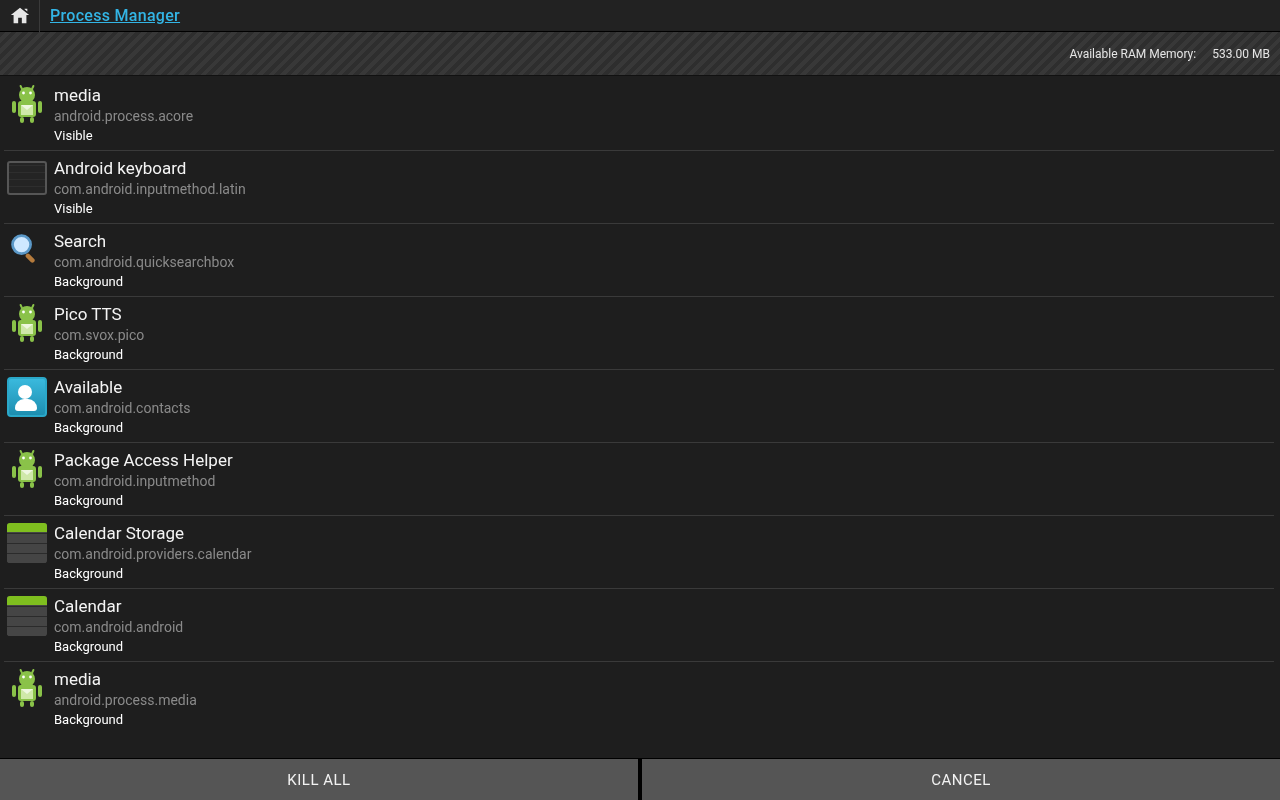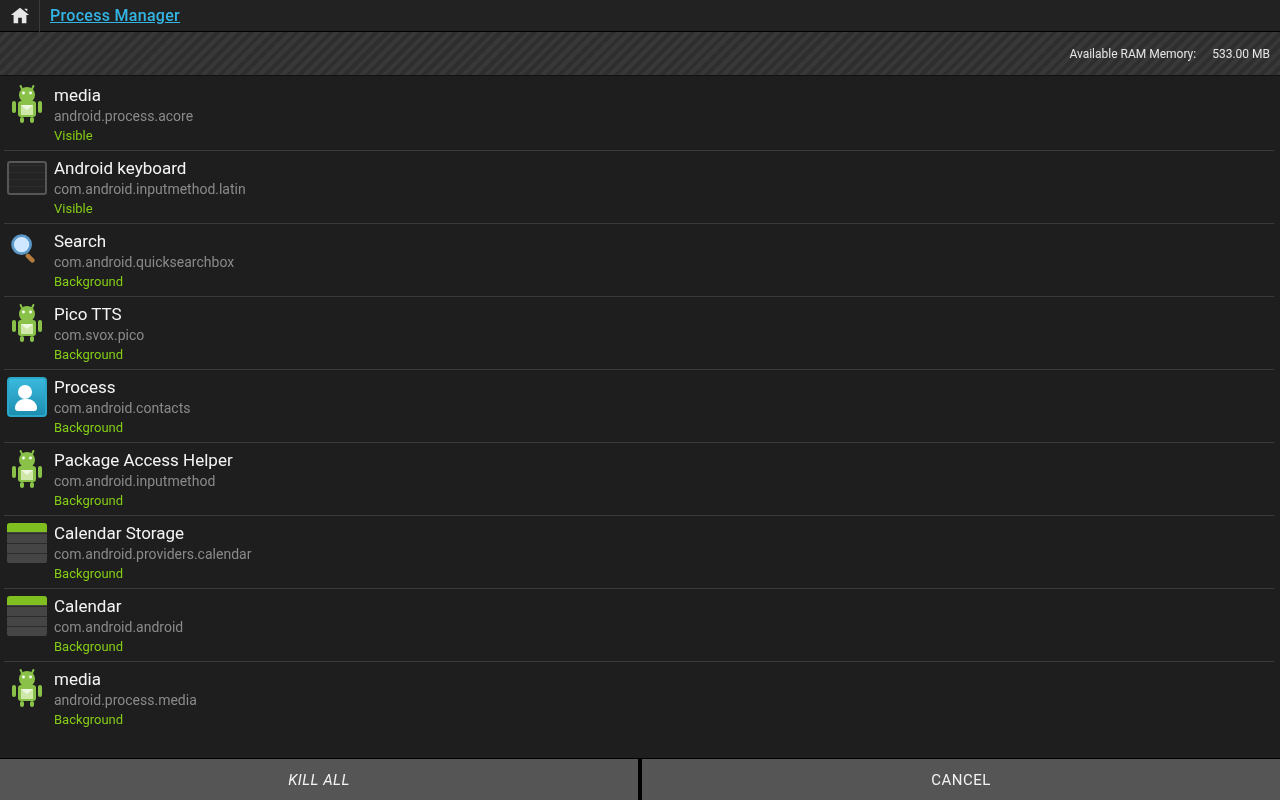--- a/index.html
+++ b/index.html
@@ -45,21 +45,21 @@
   }
   .row:last-child { border-bottom: none; }
   .icon {
     width: 42px; height: 42px; margin-right: 6px;
     display: flex; align-items: center; justify-content: center;
     flex-shrink: 0;
   }
   .info { display: flex; flex-direction: column; gap: 2px; padding-top: 1px; }
   .pname { font-size: 17px; color: #f4f4f4; line-height: 20px; }
   .pkg   { font-size: 14px; color: #8a8a8a; line-height: 18px; }
-  .state { font-size: 13px; color: #84cc16; line-height: 17px; }
+  .state { font-size: 13px; color: #ffffff; line-height: 17px; }
 
   
   .android-icon svg { width: 42px; height: 42px; }
   .keyboard-icon { width: 40px; height: 34px; border: 2px solid #565656;
                    border-radius: 3px;
                    background:
                      repeating-linear-gradient(0deg, #242424 0 6px, #2e2e2e 6px 7px),
                      repeating-linear-gradient(90deg, #242424 0 6px, #2e2e2e 6px 7px);
   }
   .search-icon svg { width: 38px; height: 38px; }
@@ -86,21 +86,21 @@
 
   
   .button-bar { height: 42px; display: flex; }
   .big-btn {
     flex: 1 1 0; background: #555; color: #f2f2f2;
     display: flex; align-items: center; justify-content: center;
     font-size: 15px; letter-spacing: .5px;
     border-top: 1px solid #000;
     cursor: pointer;
   }
-  .button-bar .big-btn:first-child { border-right: 4px solid #000; font-style: italic; }
+  .button-bar .big-btn:first-child { border-right: 4px solid #000; }
 </style>
 </head>
 <body>
 
 <div class="action-bar">
   <div class="home-btn">
     <svg viewBox="0 0 24 24">
       <path d="M12 3 2 11h3v9h5v-6h4v6h5v-9h3z"></path>
       <path d="M17 4h3v3l-3-2.3z"></path>
     </svg>
@@ -160,21 +160,21 @@
         <div class="pname">Pico TTS</div>
         <div class="pkg">com.svox.pico</div>
         <div class="state">Background</div>
       </div>
     </div>
     <div class="row">
       <div class="icon">
         <span class="contacts-icon"></span>
       </div>
       <div class="info">
-        <div class="pname">Process</div>
+        <div class="pname">Available</div>
         <div class="pkg">com.android.contacts</div>
         <div class="state">Background</div>
       </div>
     </div>
     <div class="row">
       <div class="icon">
         <span class="android-icon"><svg viewBox="0 0 42 42">
             <use href="#android-bug"></use>
           </svg></span>
       </div>

